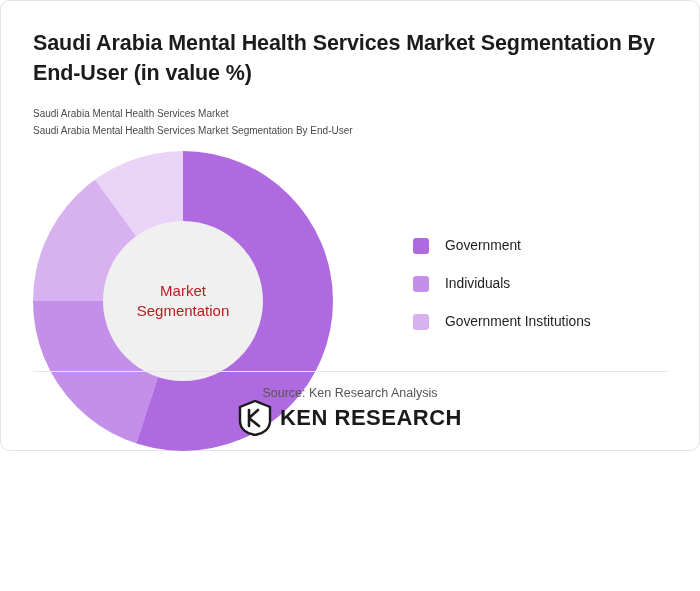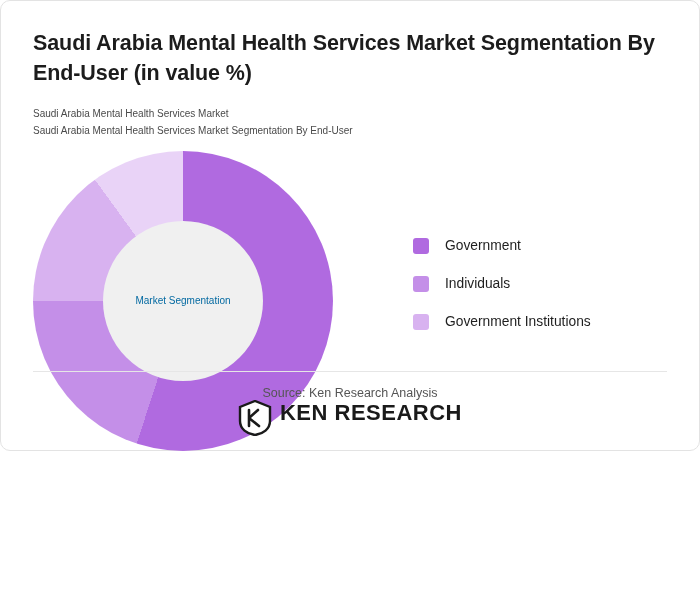--- a/index.html
+++ b/index.html
@@ -70,22 +70,22 @@
     width: 160px;
     height: 160px;
     border-radius: 50%;
     background: #f0f0f0;
     display: flex;
     align-items: center;
     justify-content: center;
     text-align: center;
   }
   .hole-label {
-    font-size: 10px;
-    color: #0369a1;
+    font-size: 15px;
+    color: #b91c1c;
     line-height: 1.3;
     padding: 0 10px;
   }
   .legend {
     position: absolute;
     left: 412px;
     top: 82px;
     width: 260px;
   }
   .legend-item {
@@ -123,21 +123,21 @@
     align-items: center;
     justify-content: space-between;
     flex-direction: column;
   }
   .source {
     font-size: 12.5px;
     color: #555555;
   }
   .brand {
     display: flex;
-    align-items: flex-start;
+    align-items: center;
   }
   .brand-mark {
     width: 34px;
     height: 36px;
     position: relative;
     margin-right: 8px;
   }
   .brand-text {
     font-size: 22px;
     font-weight: bold;

